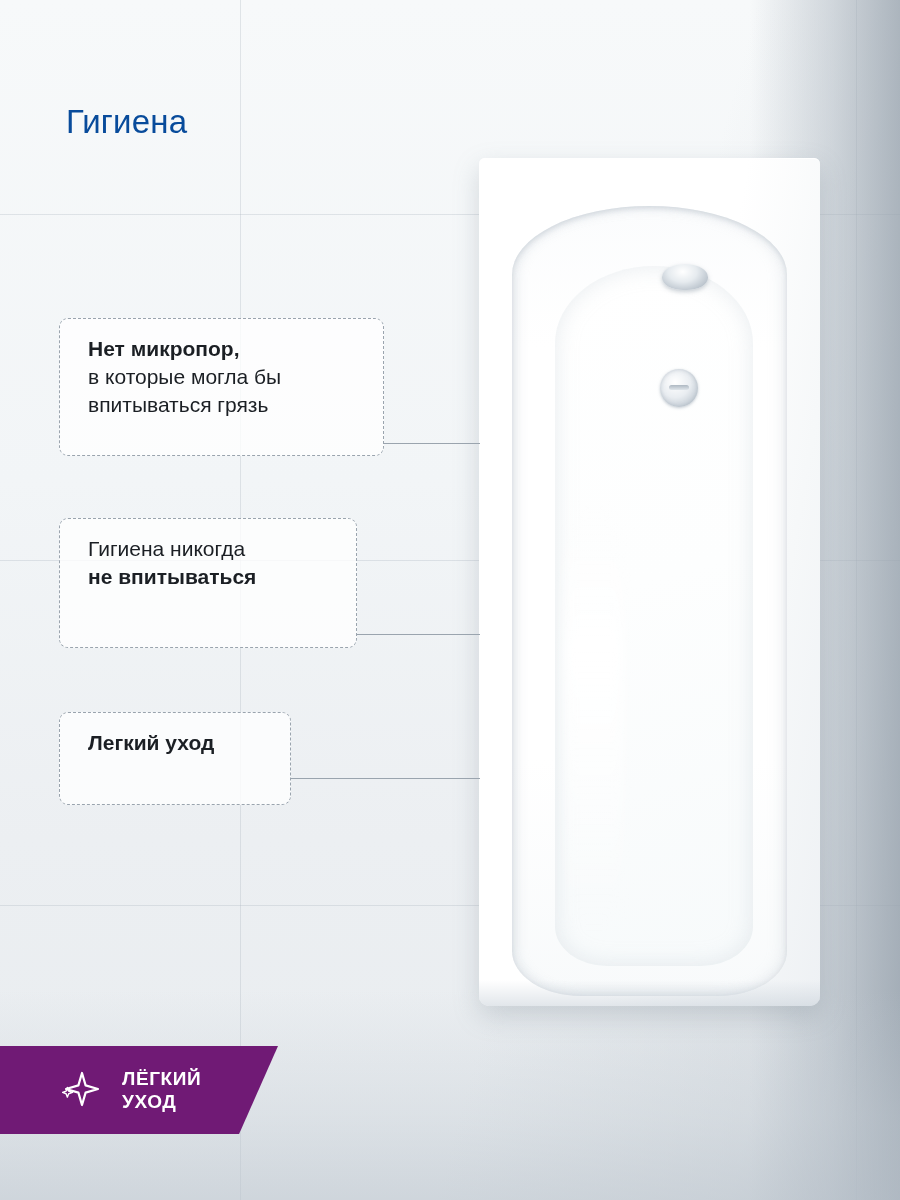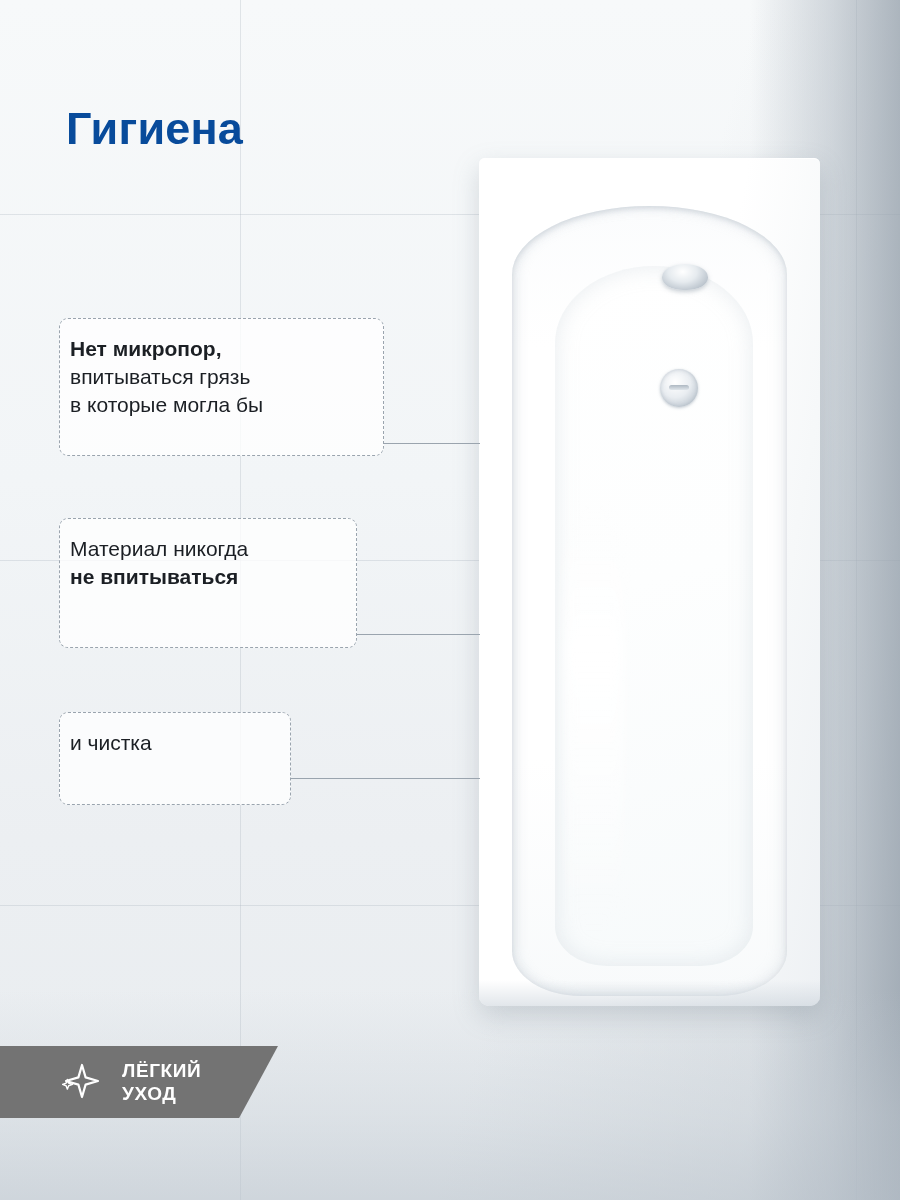--- a/index.html
+++ b/index.html
@@ -130,34 +130,34 @@
     border-radius: 50% 50% 46% 46%;
     background: radial-gradient(ellipse at 45% 30%, #ffffff 0%, #e6ebef 40%, #bac3cc 78%, #eaeef2 100%);
     box-shadow: 0 2px 4px rgba(150,162,174,0.5);
   }
 
   
   .title {
     position: absolute;
     left: 66px;
     top: 103px;
-    font-size: 45px;
-    font-weight: bold;
+    font-size: 33px;
+    font-weight: normal;
     color: #084b9b;
     letter-spacing: 0.2px;
   }
 
   
   .callout {
     position: absolute;
     border: 1px dashed #9aa4ae;
     border-radius: 9px;
     background: rgba(255,255,255,0.78);
     box-sizing: border-box;
-    padding: 16px 20px 18px 10px;
+    padding: 16px 20px 18px 28px;
     color: #1b1f24;
     font-size: 21px;
     line-height: 1.33;
   }
   .callout b { font-weight: bold; }
   .callout .ln { display: block; white-space: nowrap; }
 
   .callout-1 { left: 59px; top: 318px;  width: 325px; height: 138px; }
   .callout-2 { left: 59px; top: 518px;  width: 298px; height: 130px; }
   .callout-3 { left: 59px; top: 712px;  width: 232px; height: 93px;  }
@@ -171,22 +171,22 @@
   .leader-1 { left: 384px; top: 443px; width: 96px; }
   .leader-2 { left: 357px; top: 634px; width: 123px; }
   .leader-3 { left: 291px; top: 778px; width: 189px; }
 
   
   .badge {
     position: absolute;
     left: 0;
     top: 1046px;
     width: 278px;
-    height: 72px;
-    background: #737373;
+    height: 88px;
+    background: #701a75;
     display: flex;
     align-items: center;
     clip-path: polygon(0 0, 100% 0, 86% 100%, 0 100%);
   }
   .badge-sparkle {
     position: absolute;
     left: 62px;
     top: 50%;
     transform: translateY(-50%);
     width: 40px;
@@ -231,31 +231,31 @@
   </div>
 
   <div class="title">Гигиена</div>
 
   <div class="leader leader-1"></div>
   <div class="leader leader-2"></div>
   <div class="leader leader-3"></div>
 
   <div class="callout callout-1">
     <b class="ln">Нет микропор,</b>
+    <span class="ln">в которые могла бы</span>
     <span class="ln">впитываться грязь</span>
-    <span class="ln">в которые могла бы</span>
   </div>
 
   <div class="callout callout-2">
-    <span class="ln">Материал никогда</span>
+    <span class="ln">Гигиена никогда</span>
     <b class="ln">не впитываться</b>
   </div>
 
   <div class="callout callout-3">
-    <span class="ln">и чистка</span>
+    <b class="ln">Легкий уход</b>
   </div>
 
   <div class="badge">
     <svg class="badge-sparkle" viewBox="0 0 40 40">
       <path d="M20 3 L23.6 15.4 L36 19 L23.6 22.6 L20 35 L16.4 22.6 L4 19 L16.4 15.4 Z" fill="none" stroke="#ffffff" stroke-width="2.2" stroke-linejoin="round"></path>
       <path d="M7.5 27.5 L9 32 L13.5 33.5 L9 35 L7.5 39 L6 35 L1.8 33.5 L6 32 Z" fill="none" stroke="#ffffff" stroke-width="1.6" stroke-linejoin="round" transform="translate(-1,-6) scale(0.85)"></path>
     </svg>
     <div class="badge-text">
       <span>ЛЁГКИЙ</span>
       <span>УХОД</span>

